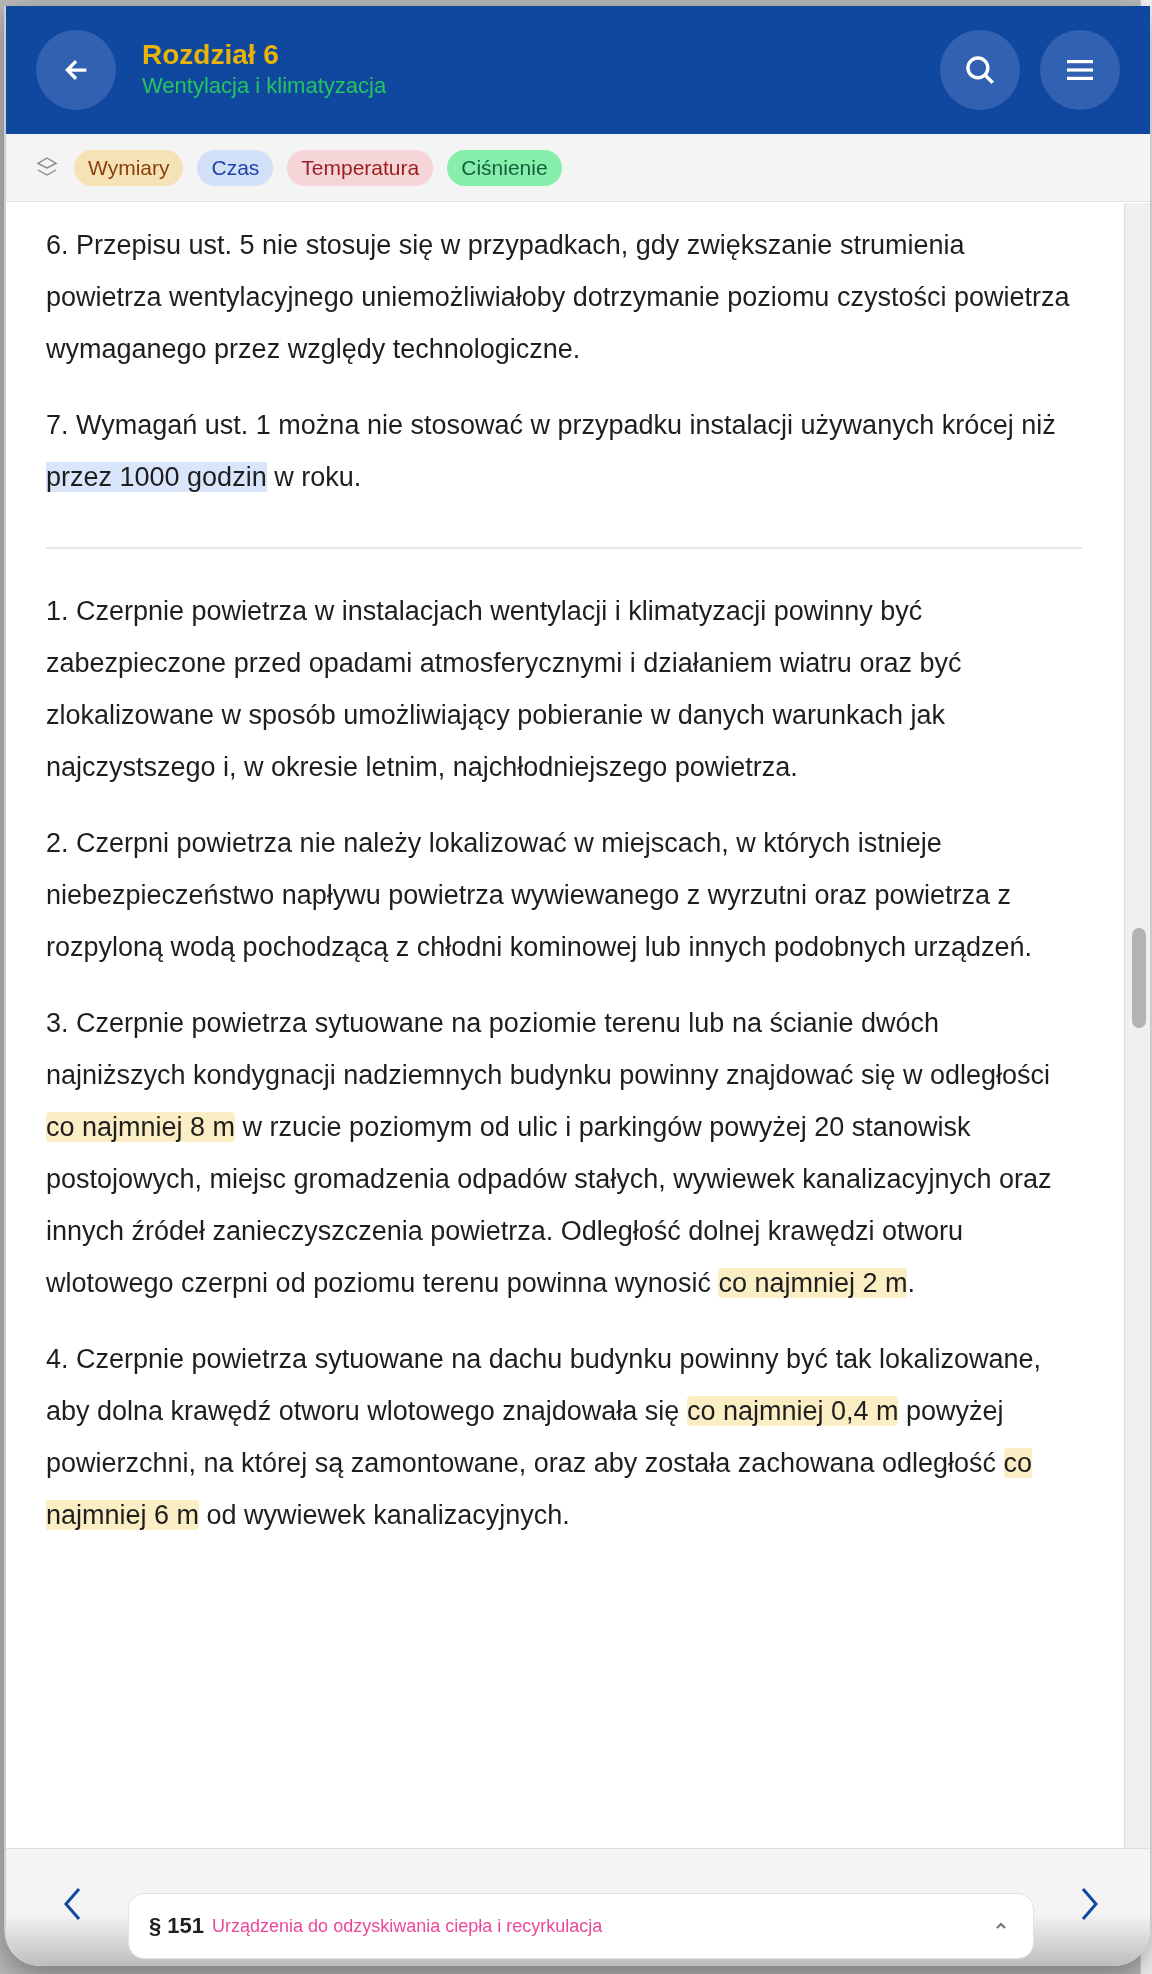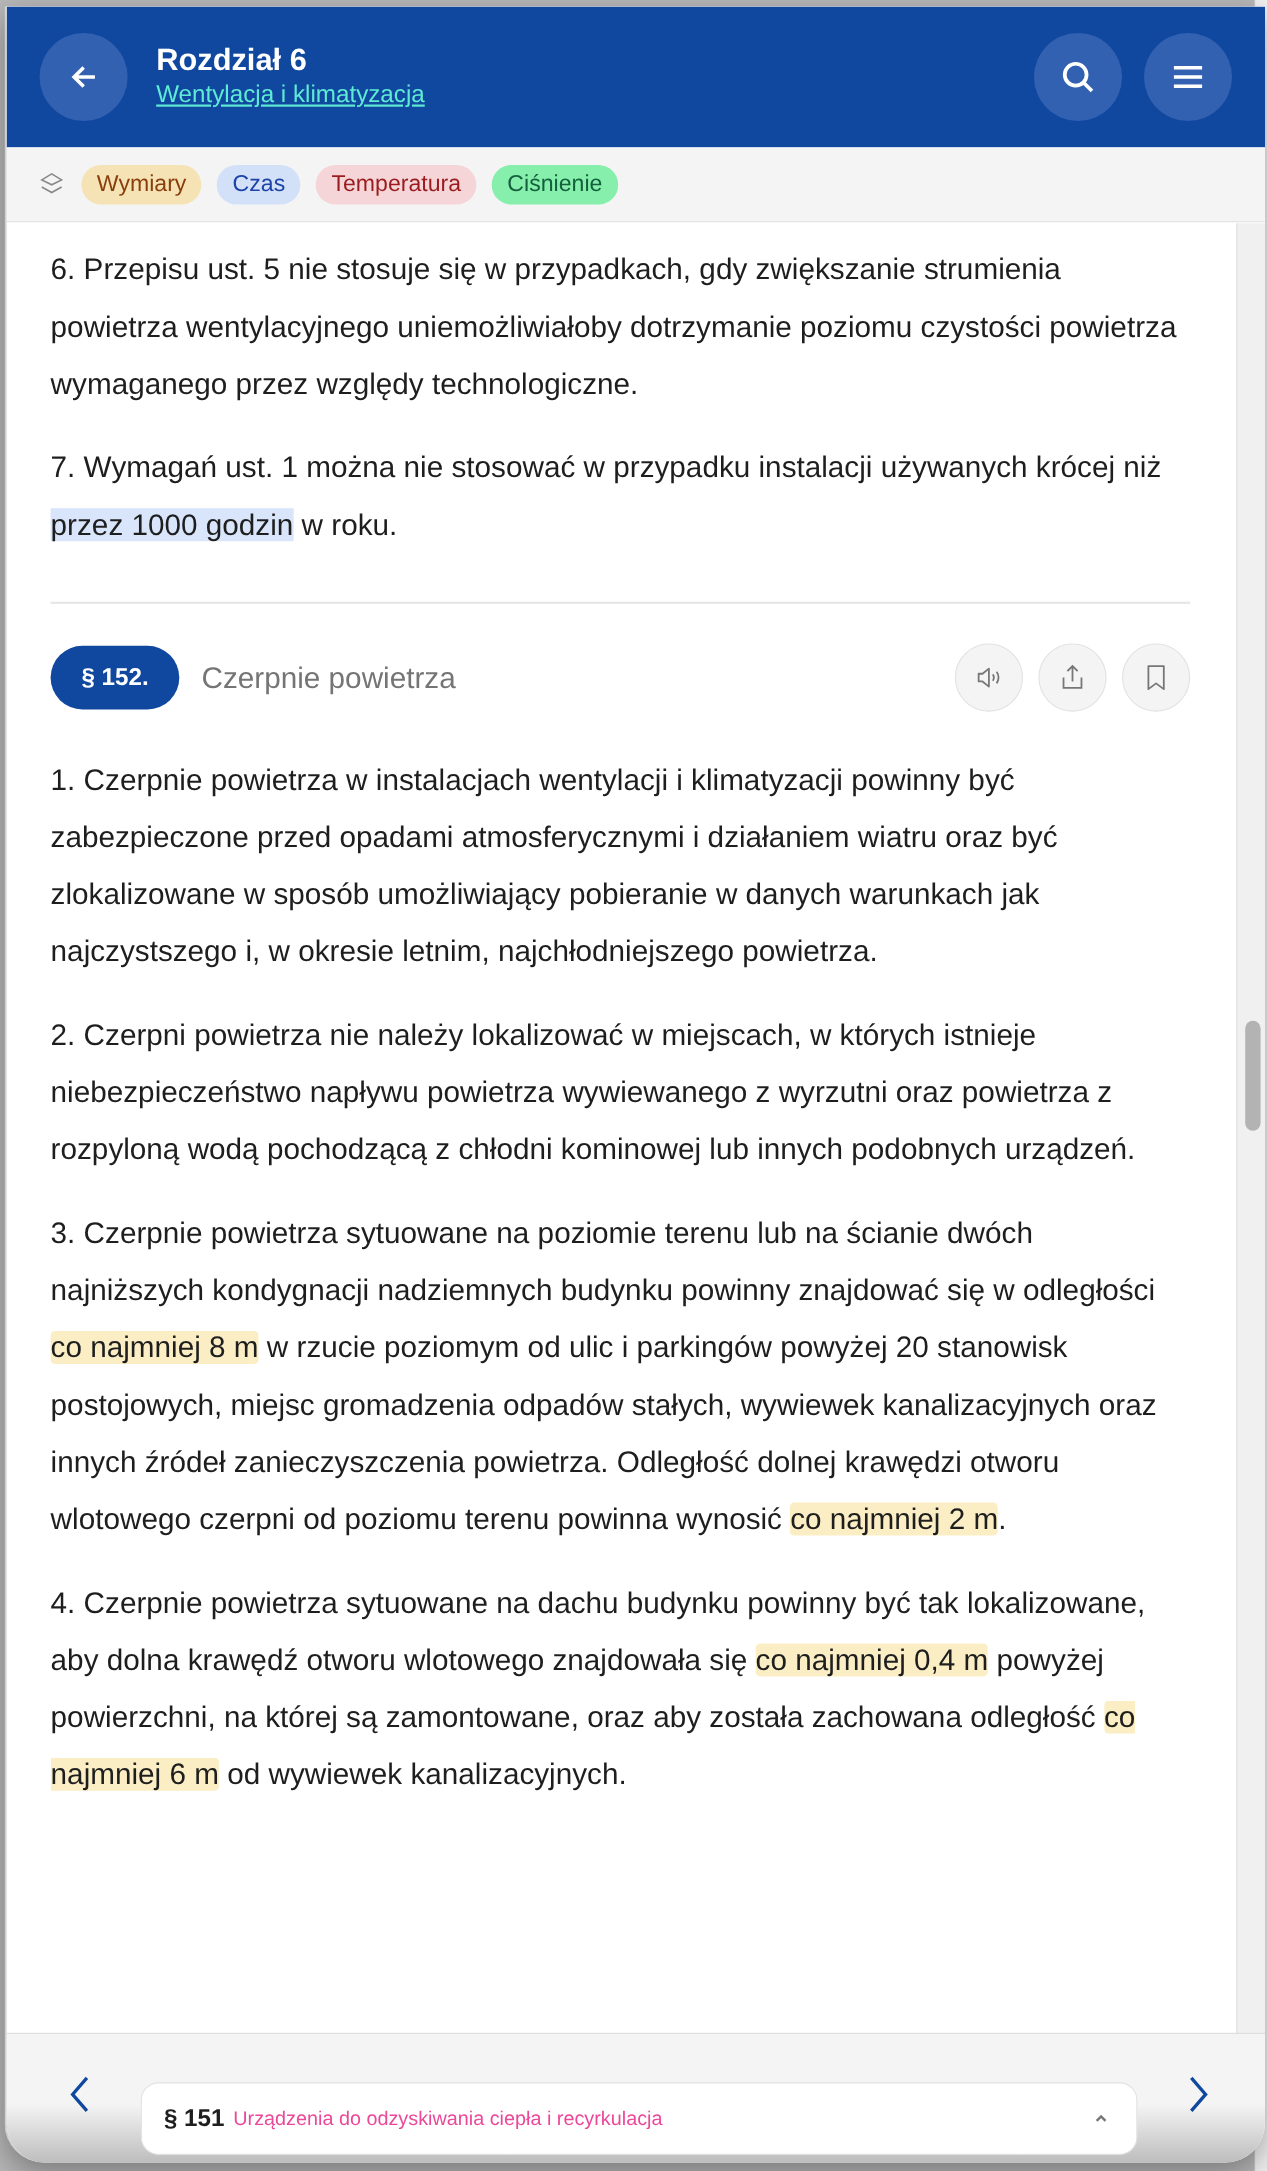--- a/index.html
+++ b/index.html
@@ -23,22 +23,22 @@
   .header {
     position: absolute; left: 0; top: 0; width: 100%; height: 128px;
     background: #1048a0; display: flex; align-items: center;
   }
   .round-btn {
     width: 80px; height: 80px; border-radius: 50%; background: #3261b2;
     display: flex; align-items: center; justify-content: center; flex: none;
   }
   .back-btn { margin-left: 30px; }
   .titles { margin-left: 26px; flex: 1; }
-  .title { color: #ffffff; font-weight: bold; font-size: 28px; line-height: 32px; }
-  .subtitle { color: #5eead4; font-size: 22px; line-height: 30px; text-decoration: underline; }
+  .title { color: #eab308; font-weight: bold; font-size: 28px; line-height: 32px; }
+  .subtitle { color: #22c55e; font-size: 22px; line-height: 30px; }
   .search-btn { margin-right: 20px; }
   .menu-btn { margin-right: 30px; }
 
   
   .chips-bar {
     position: absolute; left: 0; top: 128px; width: 100%; height: 68px;
     background: #f4f4f4; border-bottom: 1px solid #e3e3e3;
     display: flex; align-items: center; padding-left: 28px;
   }
   .layers-icon { width: 26px; height: 26px; margin-right: 14px; }
@@ -150,41 +150,20 @@
     <div class="chip chip-temp">Temperatura</div>
     <div class="chip chip-press">Ciśnienie</div>
   </div>
 
   <div class="content">
     <p class="para" style="margin-top:16px">6. Przepisu ust. 5 nie stosuje się w przypadkach, gdy zwiększanie strumienia powietrza wentylacyjnego uniemożliwiałoby dotrzymanie poziomu czystości powietrza wymaganego przez względy technologiczne.</p>
     <p class="para"><span>7. Wymagań ust. 1 można nie stosować w przypadku instalacji używanych krócej niż </span><span class="hl-blue">przez 1000 godzin</span><span> w roku.</span></p>
 
     <div class="divider"></div>
 
-    <div class="section-head">
-      <div class="sec-badge">§ 152.</div>
-      <div class="sec-title">Czerpnie powietrza</div>
-      <div class="act-btn">
-        <svg width="28" height="28" viewBox="0 0 24 24">
-          <path d="M4 9h3l5-4v14l-5-4H4z" stroke="#777" stroke-width="1.4" fill="none" stroke-linejoin="round"></path>
-          <path d="M15 9.5c1 1.4 1 3.6 0 5M18 7.5c2 2.6 2 6.4 0 9" stroke="#777" stroke-width="1.4" fill="none"></path>
-        </svg>
-      </div>
-      <div class="act-btn">
-        <svg width="28" height="28" viewBox="0 0 24 24">
-          <path d="M12 3v12M8 7l4-4 4 4" stroke="#777" stroke-width="1.4" fill="none"></path>
-          <path d="M5 12v8h14v-8" stroke="#777" stroke-width="1.4" fill="none"></path>
-        </svg>
-      </div>
-      <div class="act-btn">
-        <svg width="28" height="28" viewBox="0 0 24 24">
-          <path d="M6 3h12v18l-6-4.5L6 21z" stroke="#777" stroke-width="1.4" fill="none" stroke-linejoin="round"></path>
-        </svg>
-      </div>
-    </div>
 
     <p class="para">1. Czerpnie powietrza w instalacjach wentylacji i klimatyzacji powinny być zabezpieczone przed opadami atmosferycznymi i działaniem wiatru oraz być zlokalizowane w sposób umożliwiający pobieranie w danych warunkach jak najczystszego i, w okresie letnim, najchłodniejszego powietrza.</p>
     <p class="para">2. Czerpni powietrza nie należy lokalizować w miejscach, w których istnieje niebezpieczeństwo napływu powietrza wywiewanego z wyrzutni oraz powietrza z rozpyloną wodą pochodzącą z chłodni kominowej lub innych podobnych urządzeń.</p>
     <p class="para"><span>3. Czerpnie powietrza sytuowane na poziomie terenu lub na ścianie dwóch najniższych kondygnacji nadziemnych budynku powinny znajdować się w odległości </span><span class="hl-yellow">co najmniej 8 m</span><span> w rzucie poziomym od ulic i parkingów powyżej 20 stanowisk postojowych, miejsc gromadzenia odpadów stałych, wywiewek kanalizacyjnych oraz innych źródeł zanieczyszczenia powietrza. Odległość dolnej krawędzi otworu wlotowego czerpni od poziomu terenu powinna wynosić </span><span class="hl-yellow">co najmniej 2 m</span><span>.</span></p>
     <p class="para"><span>4. Czerpnie powietrza sytuowane na dachu budynku powinny być tak lokalizowane, aby dolna krawędź otworu wlotowego znajdowała się </span><span class="hl-yellow">co najmniej 0,4 m</span><span> powyżej powierzchni, na której są zamontowane, oraz aby została zachowana odległość </span><span class="hl-yellow">co najmniej 6 m</span><span> od wywiewek kanalizacyjnych.</span></p>
   </div>
 
   <div class="scroll-track">
     <div class="scroll-thumb"></div>
   </div>

